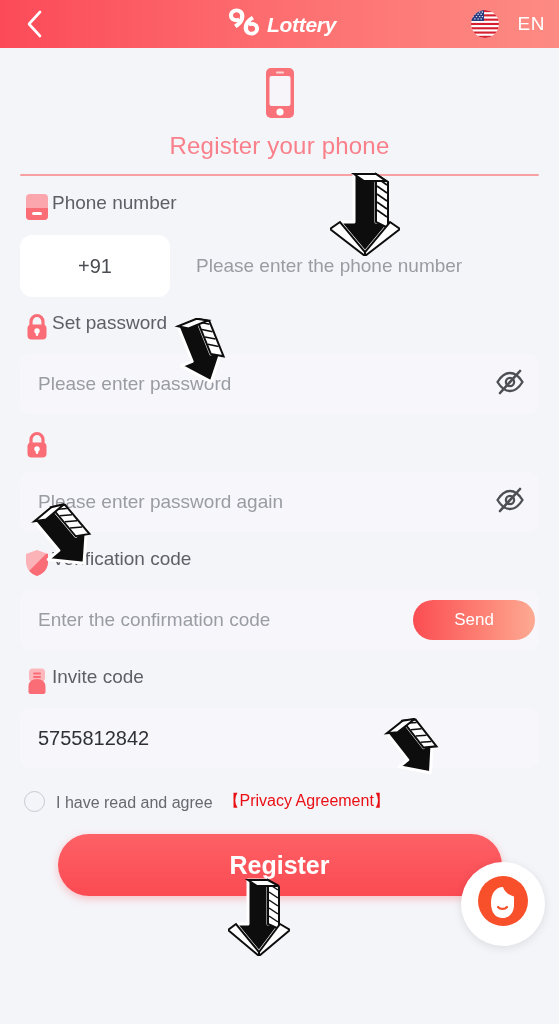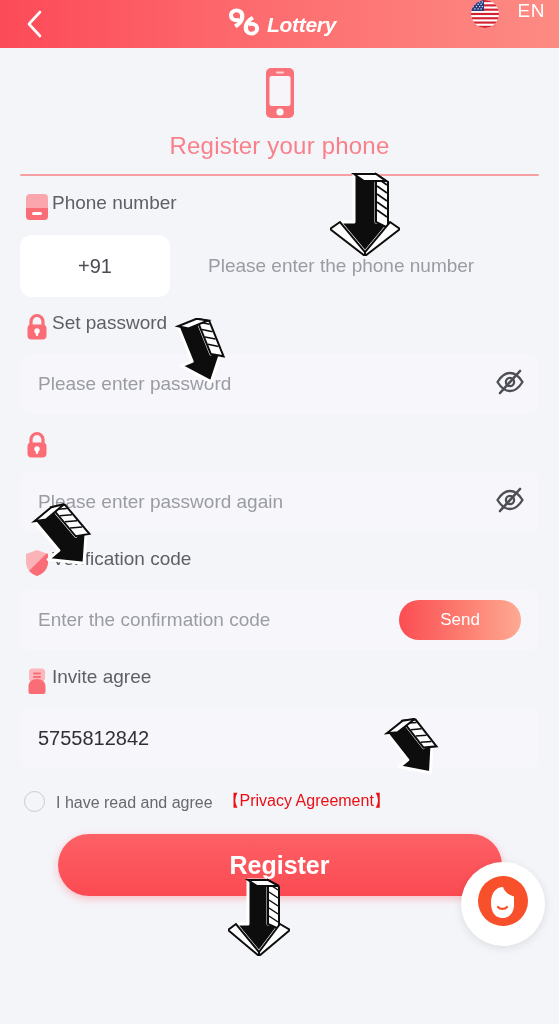--- a/index.html
+++ b/index.html
@@ -25,21 +25,21 @@
     position:absolute; left:0; right:0; top:0; height:48px;
     display:flex; align-items:center; justify-content:center; gap:2px;
   }
   .brand-mark{ display:block; }
   .brand-text{
     color:#ffffff; font-size:21px; font-weight:bold; font-style:italic;
     letter-spacing:-0.3px; line-height:1;
   }
   .lang{
     position:absolute; right:14px; top:0; height:48px;
-    display:flex; gap:19px; cursor:pointer;
+    display:flex; align-items:center; gap:19px; cursor:pointer;
   }
   .flag{
     width:28px; height:28px; border-radius:50%; overflow:hidden;
     display:block; position:relative; flex:0 0 auto;
   }
   .lang-text{ color:#ffffff; font-size:19px; letter-spacing:0.5px; }
 
   
   .title-block{ padding-top:18px; text-align:center; }
   .phone-illus{ display:inline-block; }
@@ -58,41 +58,41 @@
     display:flex; align-items:flex-start; gap:0; height:34px; padding-left:2px;
   }
   .label-text{ font-size:19px; color:#5d5f66; }
   .icon-slot{ width:30px; height:30px; flex:0 0 auto; display:block; }
 
   .input-row{
     position:relative; display:flex; align-items:center;
     height:60px; margin-top:8px;
     background:#f7f7fb; border-radius:10px;
   }
-  .input-row.with-cc{ background:transparent; gap:16px; margin-top:10px; }
+  .input-row.with-cc{ background:transparent; gap:4px; margin-top:10px; }
   .cc-box{
     width:150px; height:62px; background:#ffffff; border-radius:12px;
     display:flex; align-items:center; justify-content:center;
     font-size:20px; color:#4a4c52; cursor:pointer; flex:0 0 auto;
   }
   .cc-input{
     flex:1; height:62px; display:flex; align-items:center; padding-left:22px;
     font-size:19px; color:#9a9ca3; background:transparent; cursor:text;
   }
   .text-input{
     flex:1; height:100%; display:flex; align-items:center;
     padding-left:18px; font-size:19px; color:#9a9ca3; cursor:text;
   }
   .text-input.filled{ color:#2f3136; font-size:20px; }
   .eye-btn{
     width:58px; height:100%; display:flex; align-items:center;
     justify-content:center; cursor:pointer;
   }
   .send-btn{
-    position:absolute; right:18px; top:50%; transform:translateY(-50%);
+    position:absolute; right:4px; top:50%; transform:translateY(-50%);
     width:122px; height:40px; border-radius:22px;
     background:linear-gradient(90deg,#fb4d53 0%,#fd7f72 55%,#fdaa93 100%);
     color:#ffffff; font-size:17px; border:none; cursor:pointer;
     display:flex; align-items:center; justify-content:center;
     font-family:"Liberation Sans", sans-serif;
   }
 
   
   .agree-row{
     display:flex; align-items:flex-end; gap:11px;
@@ -311,21 +311,21 @@
     <div class="field">
       <div class="field-label">
         <span class="icon-slot">
           <svg width="30" height="30" viewBox="0 0 30 30">
             <rect x="7" y="2.5" width="16" height="13" rx="3.5" fill="#fcb7bc"></rect>
             <rect x="11" y="6.5" width="8" height="1.9" rx="0.95" fill="#fa6d77"></rect>
             <rect x="11" y="10" width="8" height="1.9" rx="0.95" fill="#fa6d77"></rect>
             <path d="M15 13 c-4.8 0-8.5 2.9-8.5 7.2 V26 a2 2 0 0 0 2 2 h13 a2 2 0 0 0 2-2 v-5.8 c0-4.3-3.7-7.2-8.5-7.2 z" fill="#fb6d76"></path>
           </svg>
         </span>
-        <span class="label-text">Invite agree</span>
+        <span class="label-text">Invite code</span>
       </div>
       <div class="input-row">
         <div class="text-input filled" placeholder="Please enter the invitation code">5755812842</div>
       </div>
     </div>
 
     <div class="agree-row">
       <span class="radio"></span>
       <span class="agree-text">I have read and agree</span>
       <span class="agree-link">【Privacy Agreement】</span>

